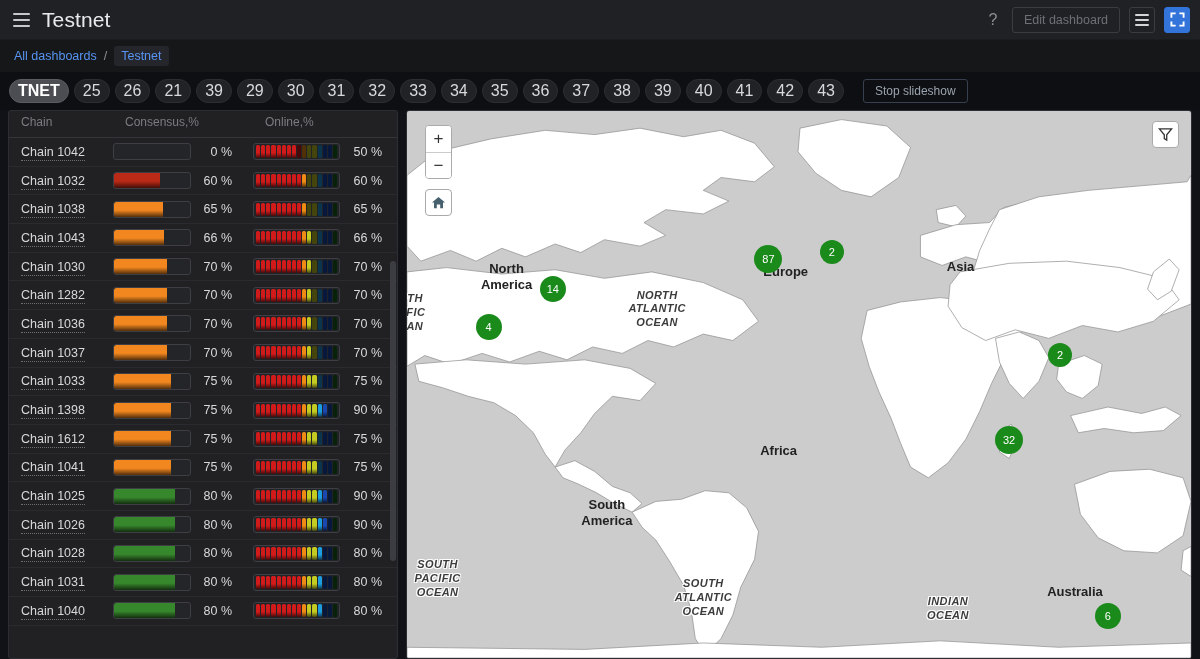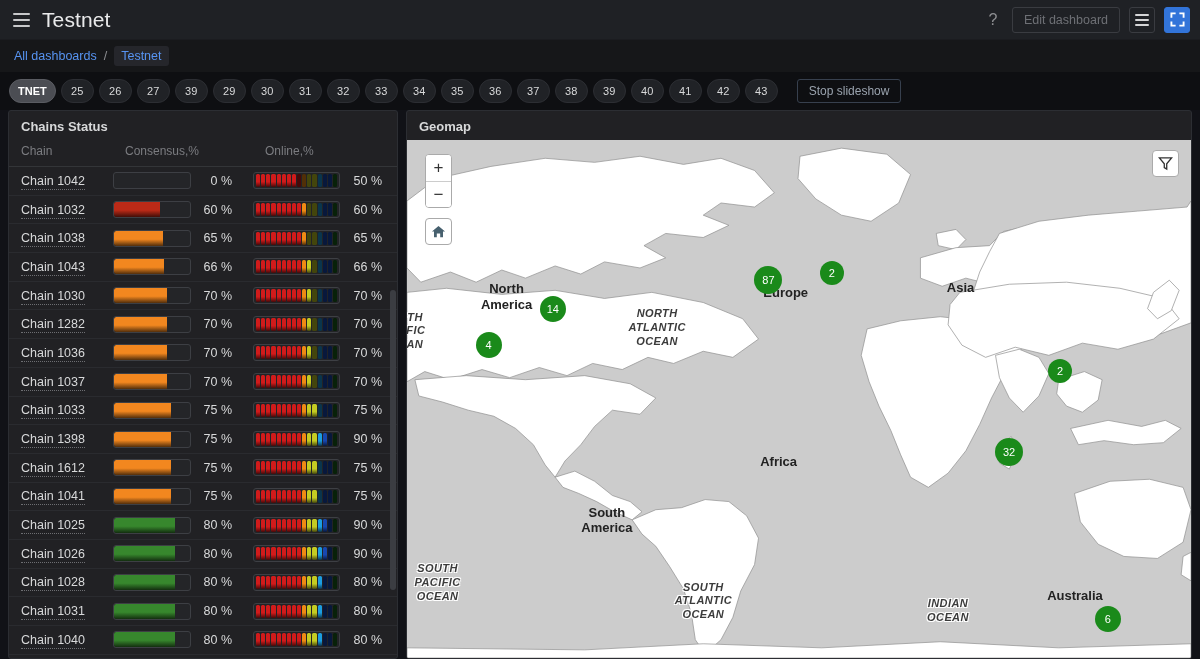--- a/index.html
+++ b/index.html
@@ -86,21 +86,21 @@
     padding: 0 9px;
   }
   .tab {
     min-width: 33px;
     height: 24px;
     padding: 0 8px;
     background: #202226;
     border: 1px solid #2c2e33;
     border-radius: 12px;
     color: #d8d9da;
-    font-size: 11px;
+    font-size: 16px;
     display: flex; align-items:center; justify-content:center;
     cursor: pointer;
   }
   .tab.active { background:#4b4d53; border-color:#5a5c62; color:#fff; font-weight:600; }
   .slideshow-btn {
     margin-left: 14px;
     height: 24px;
     padding: 0 11px;
     background: transparent;
     border: 1px solid #37404e;
@@ -318,21 +318,21 @@
   <span class="crumb-link">All dashboards</span>
   <span class="crumb-sep">/</span>
   <span class="crumb-cur">Testnet</span>
 </div>
 
 <div class="tabbar">
   <div id="tabs-host" style="display:flex; align-items:center; gap:5px;">
       <div class="tab active">TNET</div>
       <div class="tab">25</div>
       <div class="tab">26</div>
-      <div class="tab">27</div>
+      <div class="tab">21</div>
       <div class="tab">39</div>
       <div class="tab">29</div>
       <div class="tab">30</div>
       <div class="tab">31</div>
       <div class="tab">32</div>
       <div class="tab">33</div>
       <div class="tab">34</div>
       <div class="tab">35</div>
       <div class="tab">36</div>
       <div class="tab">37</div>
@@ -342,21 +342,20 @@
       <div class="tab">41</div>
       <div class="tab">42</div>
       <div class="tab">43</div>
     </div>
   <button class="slideshow-btn">Stop slideshow</button>
 </div>
 
 <div class="panels">
 
   <div class="panel panel-left">
-    <div class="panel-title">Chains Status</div>
     <div class="table-wrap">
       <table class="chains">
         <thead>
           <tr>
             <th class="c-chain">Chain</th>
             <th class="c-cons">Consensus,%</th>
             <th class="c-onl">Online,%</th>
           </tr>
         </thead>
         <tbody id="chains-body">
@@ -936,21 +935,20 @@
                 </div>
               </td>
             </tr>
           </tbody>
       </table>
       <div class="vscroll" style="top:150px;height:300px;"></div>
     </div>
   </div>
 
   <div class="panel panel-right">
-    <div class="panel-title">Geomap</div>
     <div class="map" id="map-root">
 
       <svg class="geo" viewBox="0 0 794 510" preserveAspectRatio="none">
         <g fill="#ffffff" stroke="#8f8f8f" stroke-width="0.7">
 
           <path d="M0 60 L30 38 L85 26 L140 18 L190 22 L236 16 L280 24 L318 18 L352 30 L372 52
                    L352 66 L318 62 L300 74 L326 84 L300 96 L262 92 L240 104 L262 116 L236 126
                    L200 120 L176 132 L150 124 L120 136 L96 128 L70 140 L44 130 L14 140 L0 126 Z"></path>
           <path d="M0 150 L40 146 L96 152 L150 148 L200 156 L248 150 L300 160 L340 176 L356 196
                    L330 214 L300 208 L270 220 L244 214 L218 226 L188 220 L162 232 L134 224

